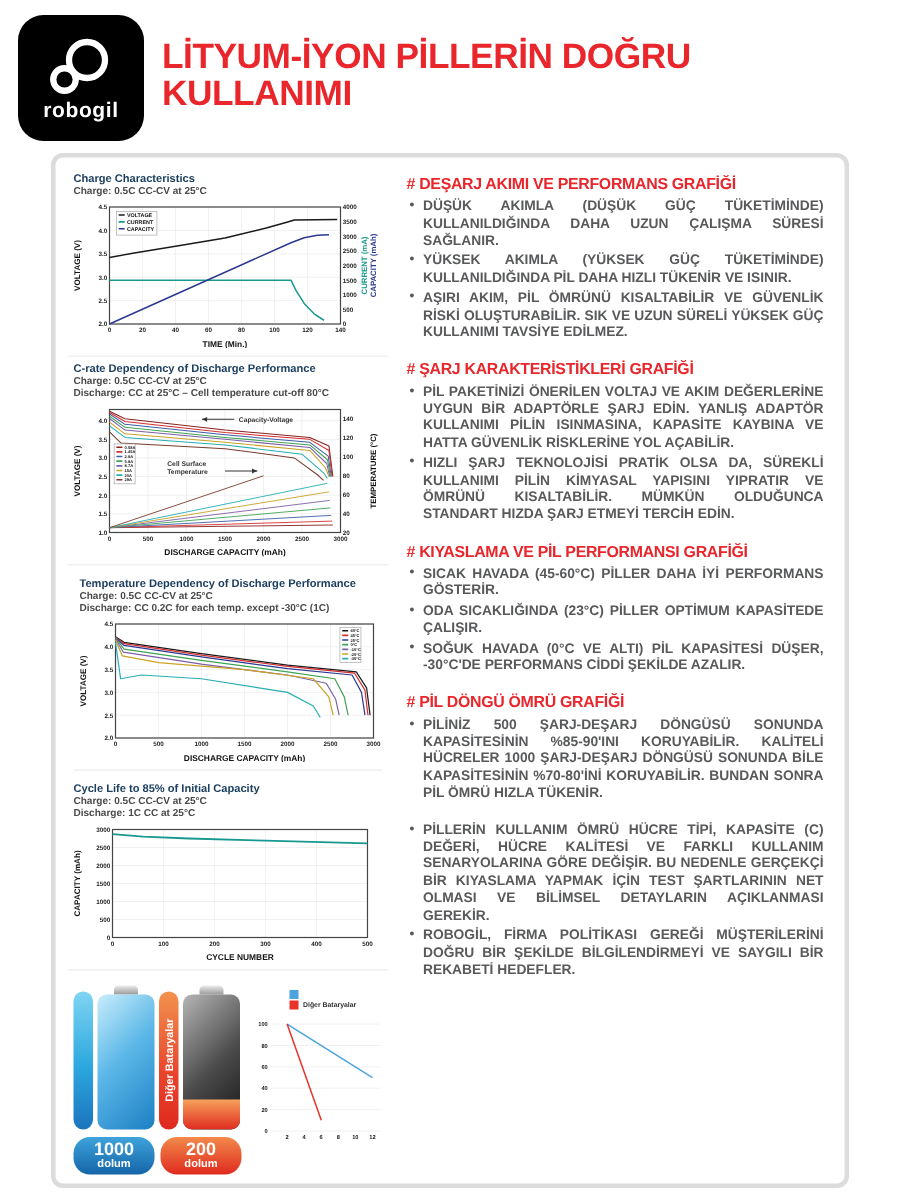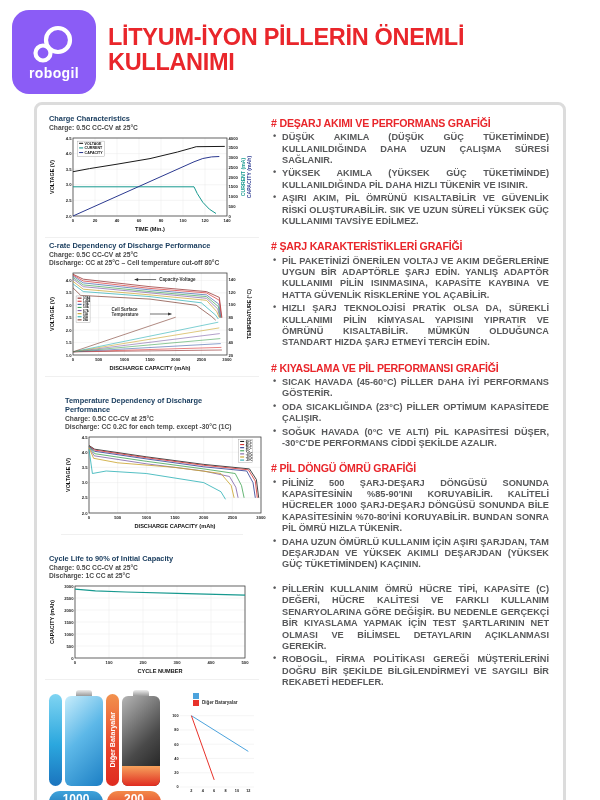--- a/index.html
+++ b/index.html
@@ -1,21 +1,21 @@
 <!DOCTYPE html>
 <html><head>
 <meta charset="utf-8">
 <style>
   html,body{margin:0;padding:0;background:#ffffff;}
   body{width:600px;height:800px;overflow:hidden;font-family:"Liberation Sans",sans-serif;}
   .page{width:600px;height:800px;background:#fff;}
 
   
   .header{display:flex;align-items:flex-start;gap:12px;padding:10px 18px 6px 12px;}
-  .logo{width:84px;height:84px;background:#8b5cf6;border-radius:17px;display:flex;flex-direction:column;align-items:center;justify-content:center;flex:0 0 auto;}
+  .logo{width:84px;height:84px;background:#000000;border-radius:17px;display:flex;flex-direction:column;align-items:center;justify-content:center;flex:0 0 auto;}
   .logo svg{width:46px;height:42px;display:block;}
   .logo-text{color:#fff;font-size:14px;font-weight:700;letter-spacing:.4px;margin-top:-1px;}
   .title{color:#E9262B;font-size:23.5px;font-weight:800;line-height:1.08;margin:15px 0 0 0;letter-spacing:-.3px;}
 
   
   .panel{margin:2px 34px 0 34px;border:3.5px solid #DCDCDC;border-radius:8px;display:flex;padding:4px 4px 6px 4px;min-height:626px;box-sizing:border-box;}
   .col-left{width:214px;flex:0 0 auto;padding:2px 0 0 4px;}
   .col-right{flex:1;padding:8px 10px 0 12px;min-width:0;}
 
   .chart-fig{padding:4px 0 5px 4px;border-bottom:1px solid #f0f0f0;}
@@ -68,21 +68,21 @@
 <div class="page">
 
   <header class="header">
     <div class="logo">
       <svg viewBox="0 0 46 42">
         <circle cx="27" cy="16" r="12" fill="none" stroke="#ffffff" stroke-width="4.2"></circle>
         <circle cx="12" cy="29" r="7.5" fill="none" stroke="#ffffff" stroke-width="4.2"></circle>
       </svg>
       <div class="logo-text">robogil</div>
     </div>
-    <h1 class="title">LİTYUM-İYON PİLLERİN ÖNEMLİ KULLANIMI</h1>
+    <h1 class="title">LİTYUM-İYON PİLLERİN DOĞRU KULLANIMI</h1>
   </header>
 
   <main class="panel">
 
     <div class="col-left">
 
       <figure class="chart-fig" style="margin:0">
         <div class="chart-title">Charge Characteristics</div>
         <div class="chart-sub">Charge: 0.5C CC-CV at 25°C</div>
         <svg viewBox="0 0 204 98" width="204" height="98">
@@ -221,21 +221,21 @@
             <text x="110.24000000000001" y="12.200000000000001" font-size="4.5" font-weight="700" fill="#333">Capacity-Voltage</text>
             <line x1="107.16000000000001" y1="10.56" x2="85.6" y2="10.56" stroke="#333" stroke-width="0.7"></line>
             <polygon points="85.6,10.56 89.1,8.96 89.1,12.16" fill="#333"></polygon>
             <text x="62.5" y="41.72" font-size="4.5" font-weight="700" fill="#333">Cell Surface</text>
             <text x="62.5" y="46.92" font-size="4.5" font-weight="700" fill="#333">Temperature</text>
             <line x1="101" y1="45" x2="122.56" y2="45" stroke="#333" stroke-width="0.7"></line>
             <polygon points="122.56,45 119.06,43.4 119.06,46.6" fill="#333"></polygon>
           </svg>
       </figure>
 
-      <figure class="chart-fig" style="margin:16px">
+      <figure class="chart-fig" style="margin:4px">
         <div class="chart-title">Temperature Dependency of Discharge Performance</div>
         <div class="chart-sub">Charge: 0.5C CC-CV at 25°C</div>
         <div class="chart-sub">Discharge: CC 0.2C for each temp. except -30°C (1C)</div>
         <svg viewBox="0 0 204 96" width="204" height="96">
             <line x1="24" y1="4" x2="24" y2="80" stroke="#e7e7e7" stroke-width="0.4"></line>
             <text x="24" y="85.5" font-size="4.2" text-anchor="middle" font-weight="700" fill="#222">0</text>
             <line x1="52.666666666666664" y1="4" x2="52.666666666666664" y2="80" stroke="#e7e7e7" stroke-width="0.4"></line>
             <text x="52.666666666666664" y="85.5" font-size="4.2" text-anchor="middle" font-weight="700" fill="#222">500</text>
             <line x1="81.33333333333333" y1="4" x2="81.33333333333333" y2="80" stroke="#e7e7e7" stroke-width="0.4"></line>
             <text x="81.33333333333333" y="85.5" font-size="4.2" text-anchor="middle" font-weight="700" fill="#222">1000</text>
@@ -281,21 +281,21 @@
             <line x1="175.14" y1="20.880000000000003" x2="179.14" y2="20.880000000000003" stroke="#7E5FA6" stroke-width="1.1"></line>
             <text x="180.64" y="21.906000000000002" font-size="2.7" font-weight="700" fill="#111">-10°C</text>
             <line x1="175.14" y1="23.98" x2="179.14" y2="23.98" stroke="#C9A227" stroke-width="1.1"></line>
             <text x="180.64" y="25.006" font-size="2.7" font-weight="700" fill="#111">-20°C</text>
             <line x1="175.14" y1="27.080000000000002" x2="179.14" y2="27.080000000000002" stroke="#27AEB4" stroke-width="1.1"></line>
             <text x="180.64" y="28.106" font-size="2.7" font-weight="700" fill="#111">-30°C</text>
           </svg>
       </figure>
 
       <figure class="chart-fig" style="margin:0">
-        <div class="chart-title">Cycle Life to 90% of Initial Capacity</div>
+        <div class="chart-title">Cycle Life to 85% of Initial Capacity</div>
         <div class="chart-sub">Charge: 0.5C CC-CV at 25°C</div>
         <div class="chart-sub">Discharge: 1C CC at 25°C</div>
         <svg viewBox="0 0 204 92" width="204" height="92">
             <line x1="26" y1="4" x2="26" y2="76" stroke="#e7e7e7" stroke-width="0.4"></line>
             <text x="26" y="81.5" font-size="4.2" text-anchor="middle" font-weight="700" fill="#222">0</text>
             <line x1="60" y1="4" x2="60" y2="76" stroke="#e7e7e7" stroke-width="0.4"></line>
             <text x="60" y="81.5" font-size="4.2" text-anchor="middle" font-weight="700" fill="#222">100</text>
             <line x1="94" y1="4" x2="94" y2="76" stroke="#e7e7e7" stroke-width="0.4"></line>
             <text x="94" y="81.5" font-size="4.2" text-anchor="middle" font-weight="700" fill="#222">200</text>
             <line x1="128" y1="4" x2="128" y2="76" stroke="#e7e7e7" stroke-width="0.4"></line>
@@ -414,21 +414,20 @@
           <li>SICAK HAVADA (45-60°C) PİLLER DAHA İYİ PERFORMANS GÖSTERİR.</li>
           <li>ODA SICAKLIĞINDA (23°C) PİLLER OPTİMUM KAPASİTEDE ÇALIŞIR.</li>
           <li>SOĞUK HAVADA (0°C VE ALTI) PİL KAPASİTESİ DÜŞER, -30°C'DE PERFORMANS CİDDİ ŞEKİLDE AZALIR.</li>
         </ul>
       </div>
 
       <div class="section">
         <h2 class="sec-h red">#  PİL DÖNGÜ ÖMRÜ GRAFİĞİ</h2>
         <ul>
           <li>PİLİNİZ 500 ŞARJ-DEŞARJ DÖNGÜSÜ SONUNDA KAPASİTESİNİN %85-90'INI KORUYABİLİR. KALİTELİ HÜCRELER 1000 ŞARJ-DEŞARJ DÖNGÜSÜ SONUNDA BİLE KAPASİTESİNİN %70-80'İNİ KORUYABİLİR. BUNDAN SONRA PİL ÖMRÜ HIZLA TÜKENİR.</li>
-          <li>DAHA UZUN ÖMÜRLÜ KULLANIM İÇİN AŞIRI ŞARJDAN, TAM DEŞARJDAN VE YÜKSEK AKIMLI DEŞARJDAN (YÜKSEK GÜÇ TÜKETİMİNDEN) KAÇININ.</li>
         </ul>
       </div>
 
       <div class="section">
         <ul>
           <li>PİLLERİN KULLANIM ÖMRÜ HÜCRE TİPİ, KAPASİTE (C) DEĞERİ, HÜCRE KALİTESİ VE FARKLI KULLANIM SENARYOLARINA GÖRE DEĞİŞİR. BU NEDENLE GERÇEKÇİ BİR KIYASLAMA YAPMAK İÇİN TEST ŞARTLARININ NET OLMASI VE BİLİMSEL DETAYLARIN AÇIKLANMASI GEREKİR.</li>
           <li>ROBOGİL, FİRMA POLİTİKASI GEREĞİ MÜŞTERİLERİNİ DOĞRU BİR ŞEKİLDE BİLGİLENDİRMEYİ VE SAYGILI BİR REKABETİ HEDEFLER.</li>
         </ul>
       </div>
 

